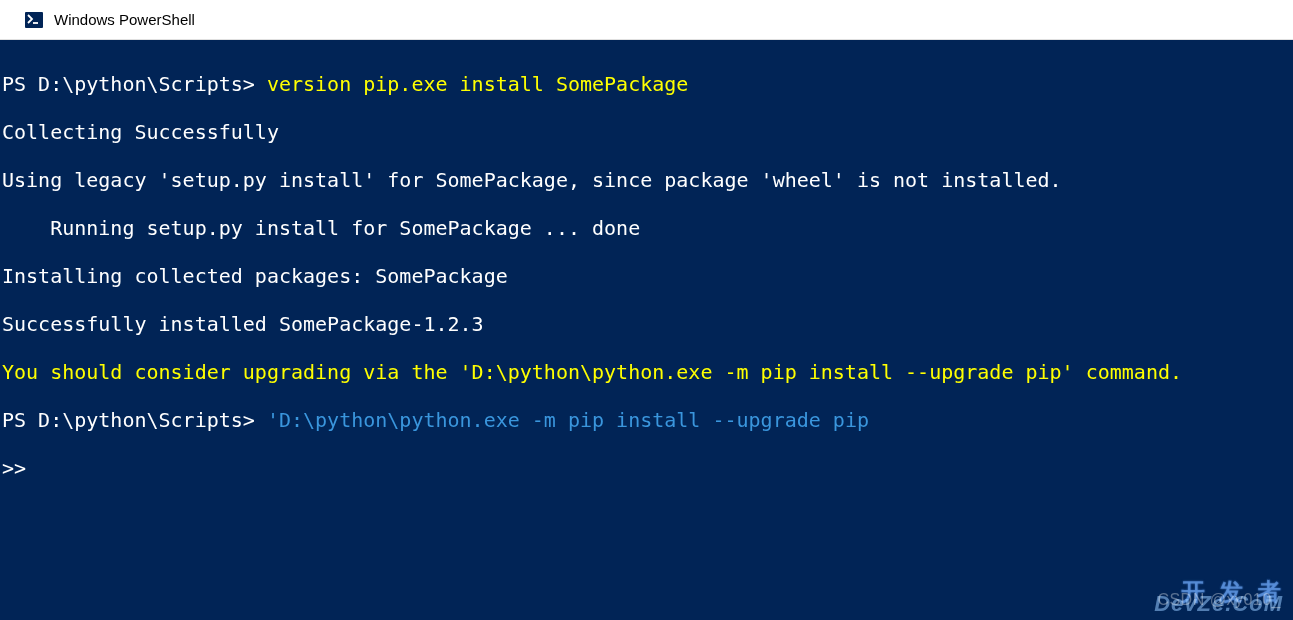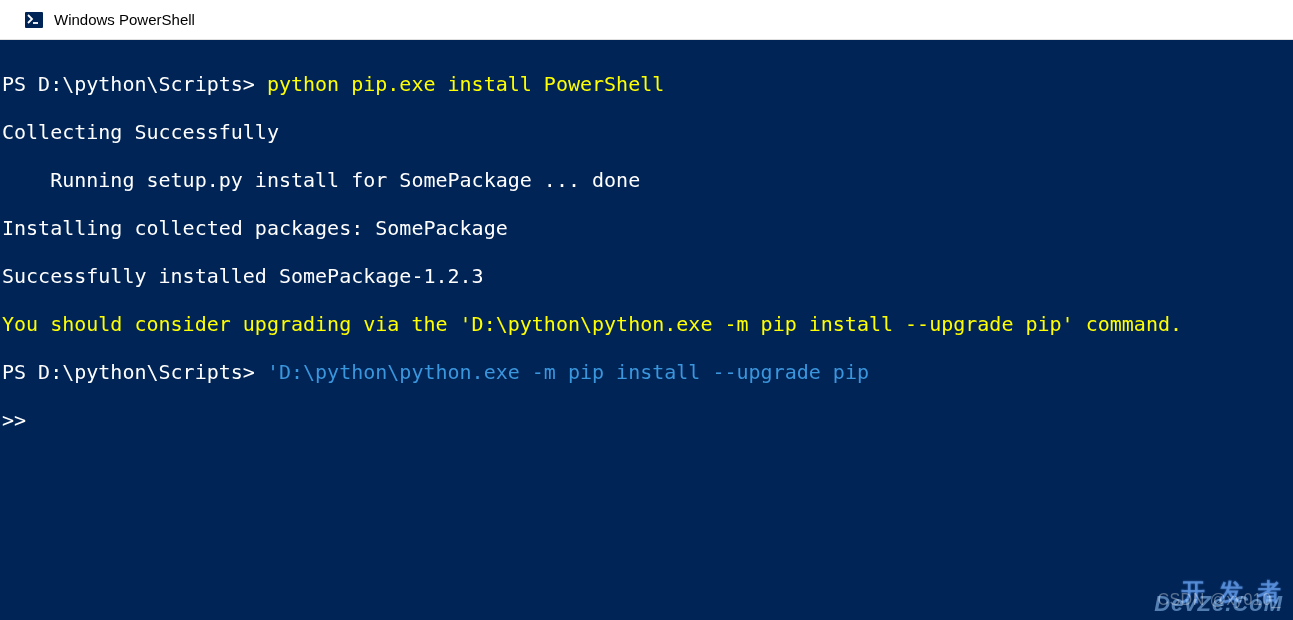--- a/index.html
+++ b/index.html
@@ -93,22 +93,23 @@
     <svg width="18" height="18" viewBox="0 0 18 18">
       <rect x="0" y="1" width="18" height="16" rx="1" fill="#012456"></rect>
       <path d="M 3 4 L 7 8 L 3 12" stroke="#ffffff" stroke-width="1.8" fill="none"></path>
       <line x1="8" y1="12" x2="13" y2="12" stroke="#ffffff" stroke-width="1.8"></line>
     </svg>
   </span>
   <span class="titlebar-title">Windows PowerShell</span>
 </div>
 
 <div class="terminal">
-<span class="line"><span class="prompt">PS D:\python\Scripts&gt;</span><span class="yellow"> python pip.exe install PowerShell</span></span>
+<span class="line"><span class="prompt">PS D:\python\Scripts&gt;</span><span class="yellow"> version pip.exe install SomePackage</span></span>
 <span class="line">Collecting Successfully</span>
+<span class="line">Using legacy 'setup.py install' for SomePackage, since package 'wheel' is not installed.</span>
 <span class="line">    Running setup.py install for SomePackage ... done</span>
 <span class="line">Installing collected packages: SomePackage</span>
 <span class="line">Successfully installed SomePackage-1.2.3</span>
 <span class="line yellow">You should consider upgrading via the 'D:\python\python.exe -m pip install --upgrade pip' command.</span>
 <span class="line"><span class="prompt">PS D:\python\Scripts&gt;</span><span class="blue-cmd"> 'D:\python\python.exe -m pip install --upgrade pip</span></span>
 <span class="line">&gt;&gt;</span>
 
   <div class="watermark-big">开 发 者</div>
   <div class="watermark-devze">DevZe.CoM</div>
   <div class="watermark">CSDN @xy010_</div>

